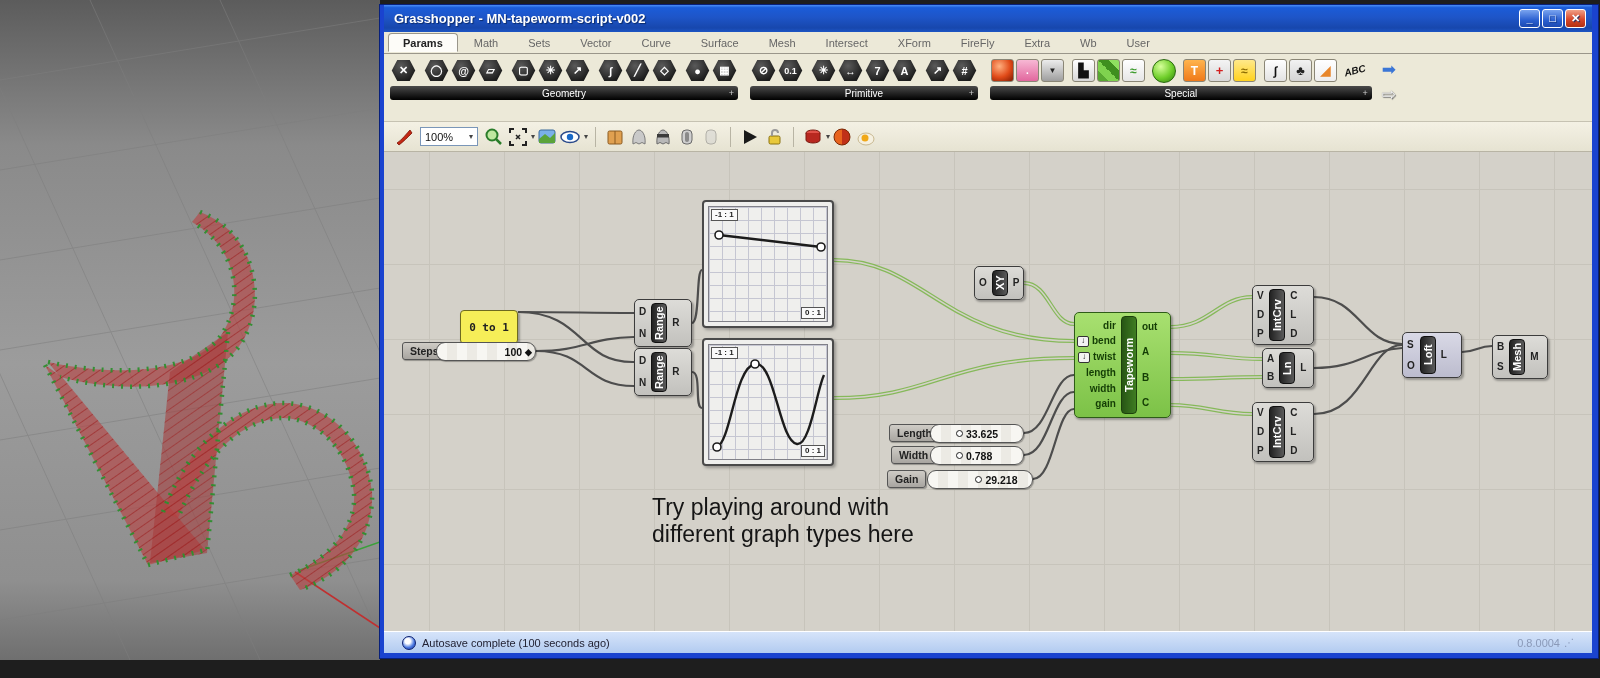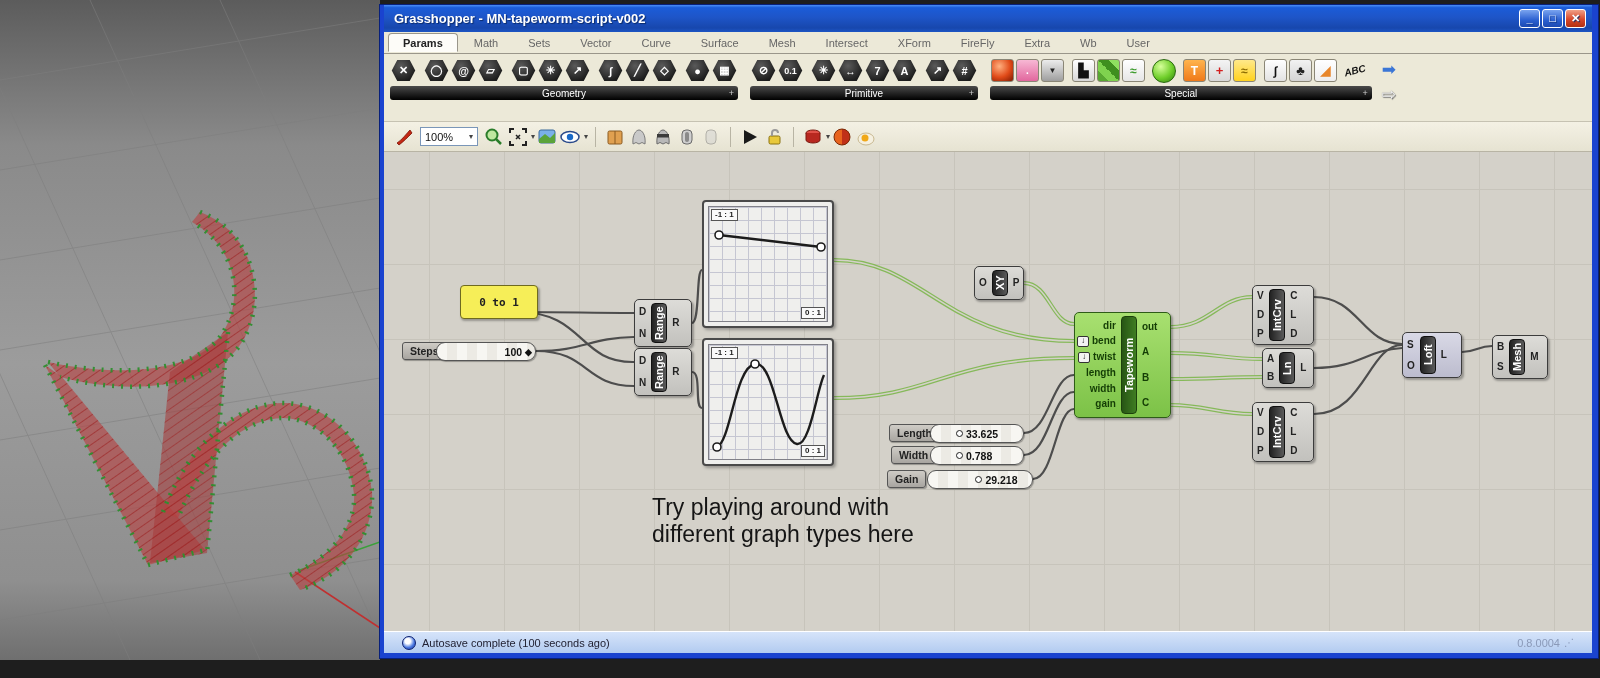--- a/index.html
+++ b/index.html
@@ -440,21 +440,21 @@
           <path d="M450,108 C540,108 560,189 690,189"></path>
           <path d="M450,246 C550,246 562,206 690,206"></path>
           <path d="M640,131 C665,131 668,172 690,172"></path>
           <path d="M787,175 C825,175 835,145 868,145"></path>
           <path d="M787,201 C830,201 840,207 878,207"></path>
           <path d="M787,227 C830,227 840,225 878,225"></path>
           <path d="M787,253 C820,253 835,262 868,262"></path>
         </g>
       </svg>
 
-      <div class="ypanel" style="left:76px; top:133px; width:78px; height:34px;">
+      <div class="ypanel" style="left:76px; top:158px; width:58px; height:34px;">
         <span>0 to 1</span>
       </div>
 
       <div class="sl-label" style="left:18px; top:190px;">
         <span>Steps</span>
       </div>
       <div class="sl-track" style="left:52px; top:190px; width:100px; height:19px;">
         <span class="sl-val-right">100</span>
         <span class="sl-diamond">◆</span>
       </div>

